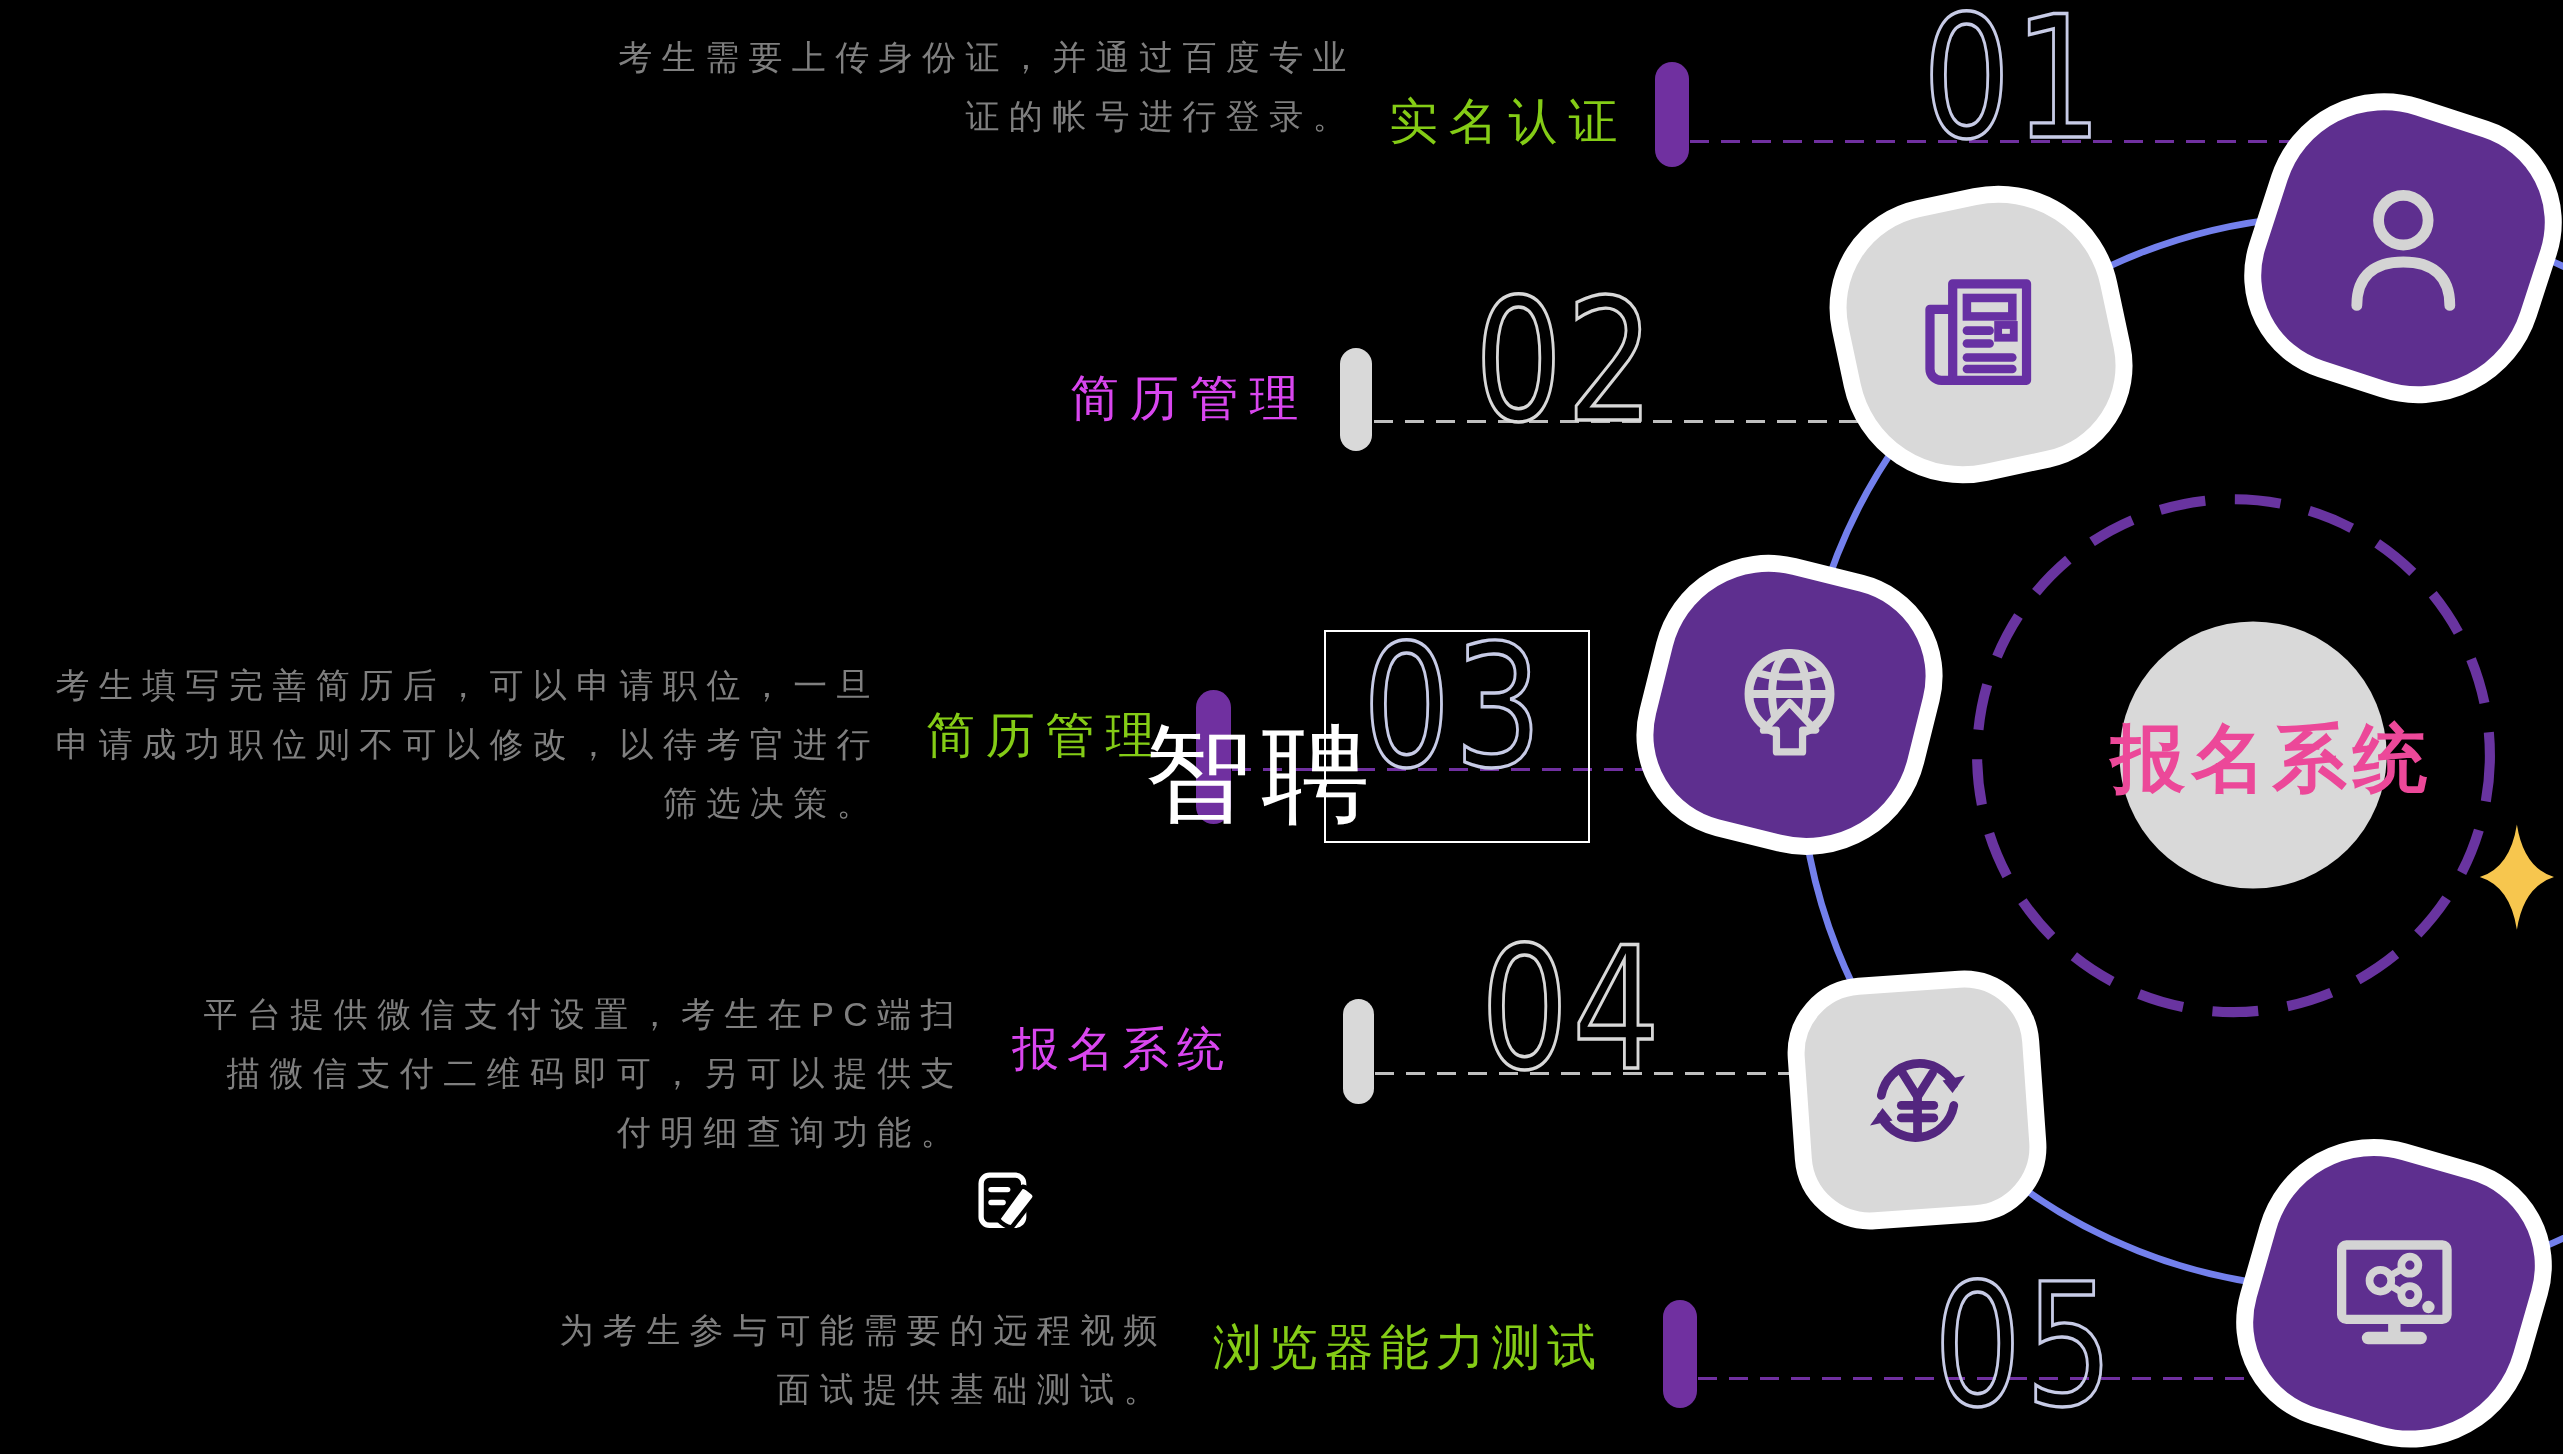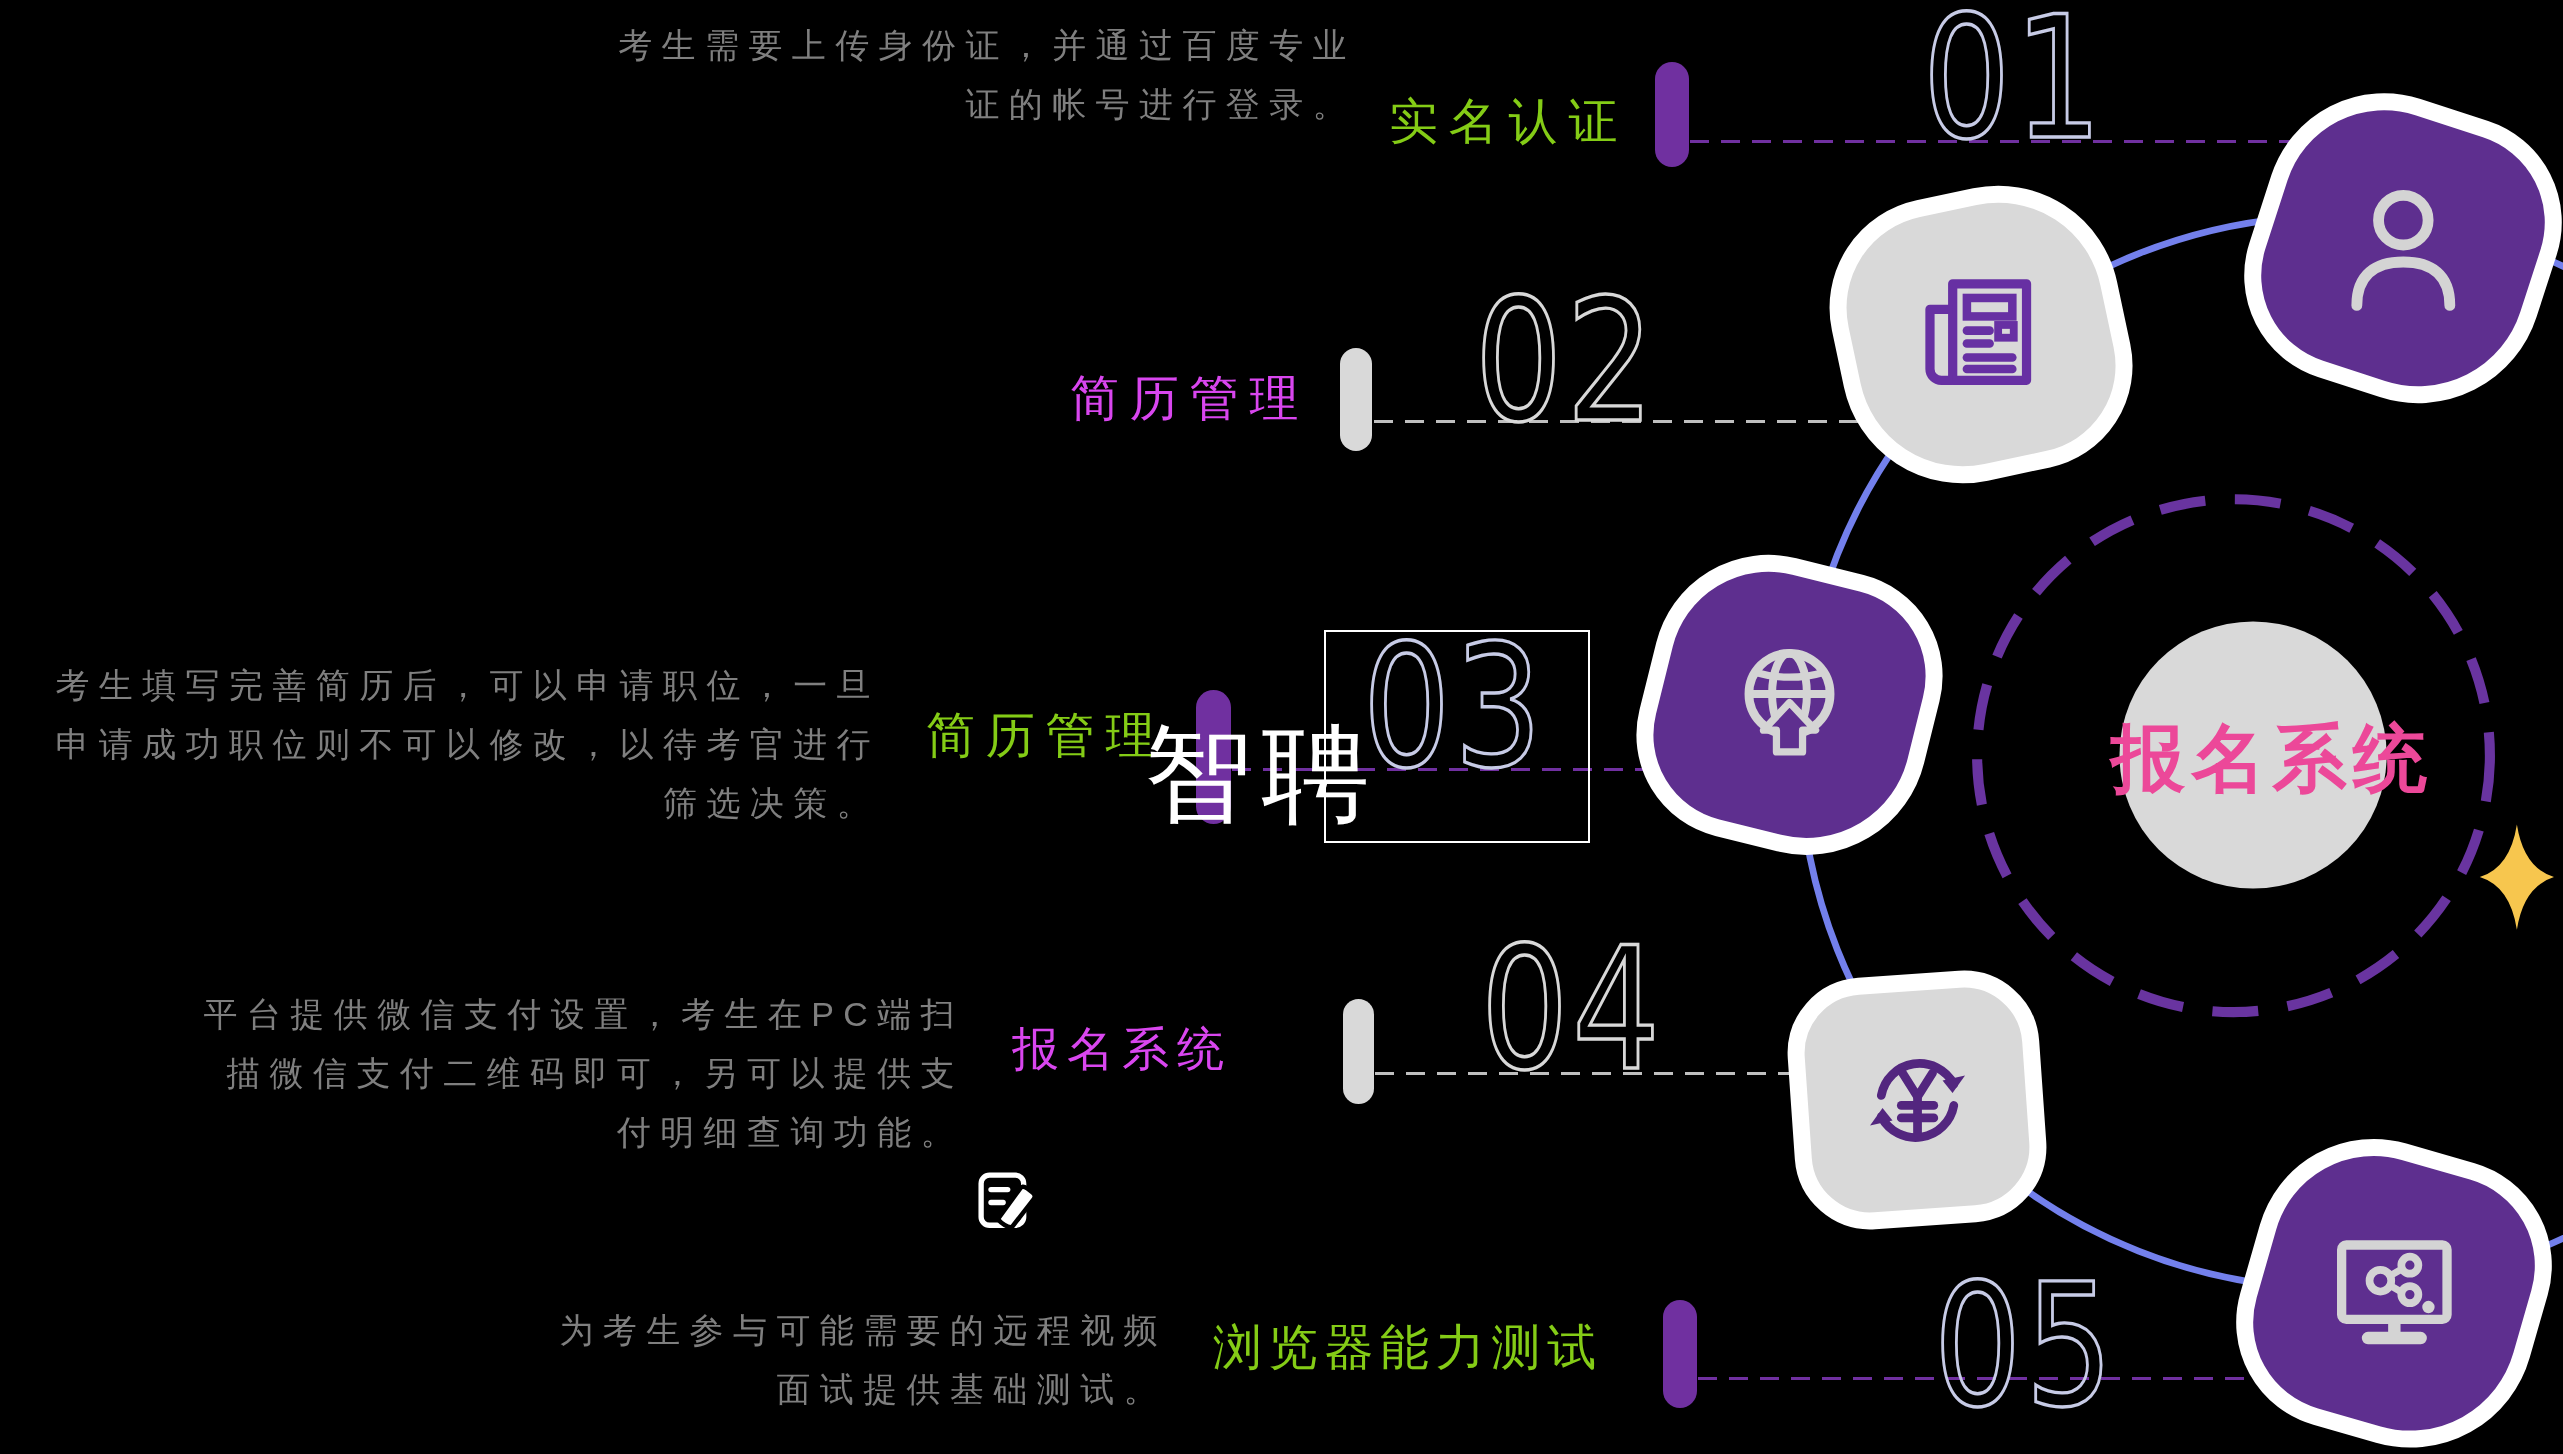--- a/index.html
+++ b/index.html
@@ -64,21 +64,21 @@
   .steplabel.gold{color:#d946ef;}
   #l1{left:1389px;top:93px;}
   #l2{left:1070px;top:370px;}
   #l3{left:926px;top:707px;}
   #l4{left:1012px;top:1022px;font-size:47px;letter-spacing:8px;}
   #l5{left:1213px;top:1319px;letter-spacing:6.7px;}
 
   
   .desc{position:absolute;width:1012px;text-align:right;color:#7F7F7F;font-size:34px;
         line-height:59px;letter-spacing:9.4px;}
-  #b1{right:1207px;top:16px;}
+  #b1{right:1207px;top:28px;}
   #b2{right:1541px;top:332px;}
   #b3{right:1683px;top:656px;}
   #b4{right:1599px;top:985px;}
   #b5{right:1396px;top:1301px;}
 
   
   #center-title{position:absolute;left:2079px;top:710px;width:337px;
         font-size:74px;font-weight:bold;letter-spacing:6.7px;color:#ec4899;white-space:nowrap;margin-left:32px;}
   #brand{position:absolute;left:1144px;top:702px;font-size:108px;color:#FFFFFF;
         letter-spacing:9.4px;white-space:nowrap;}

